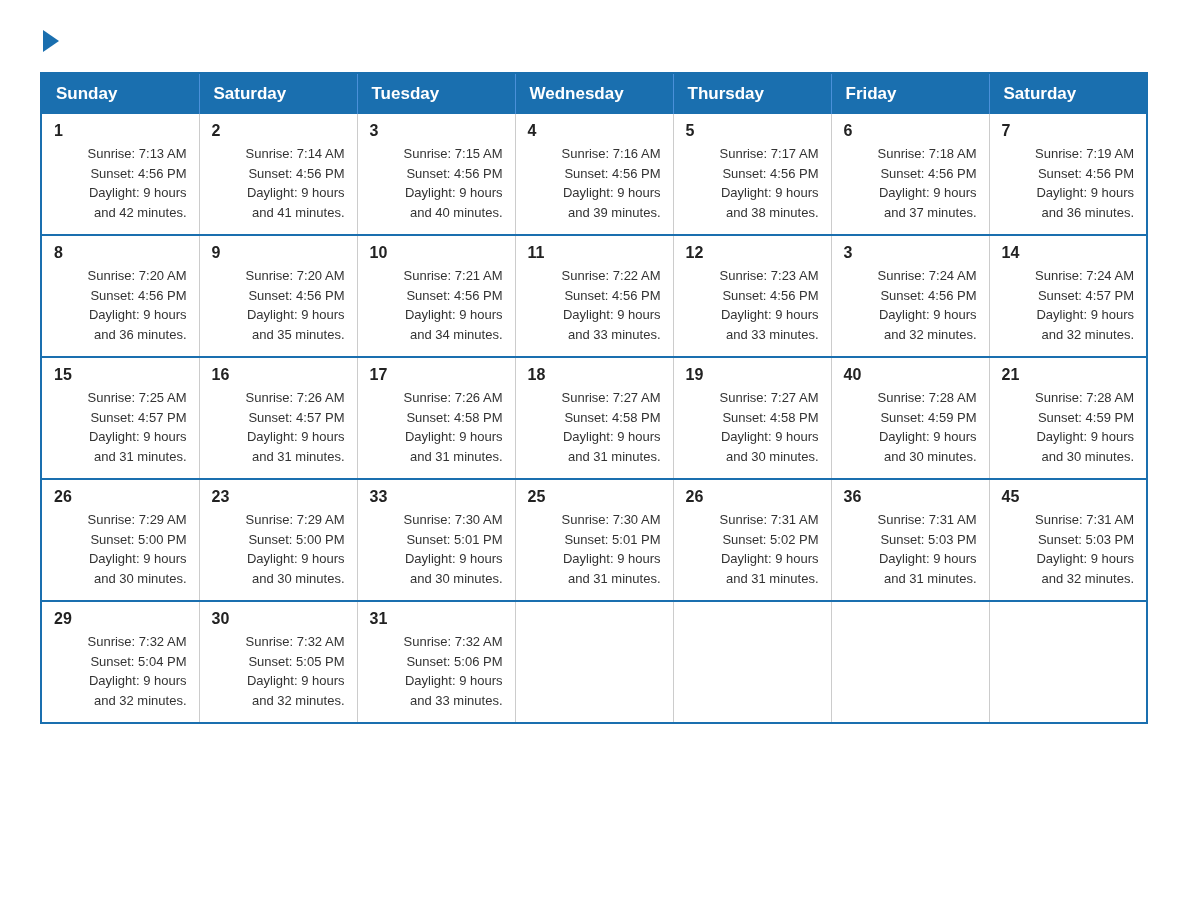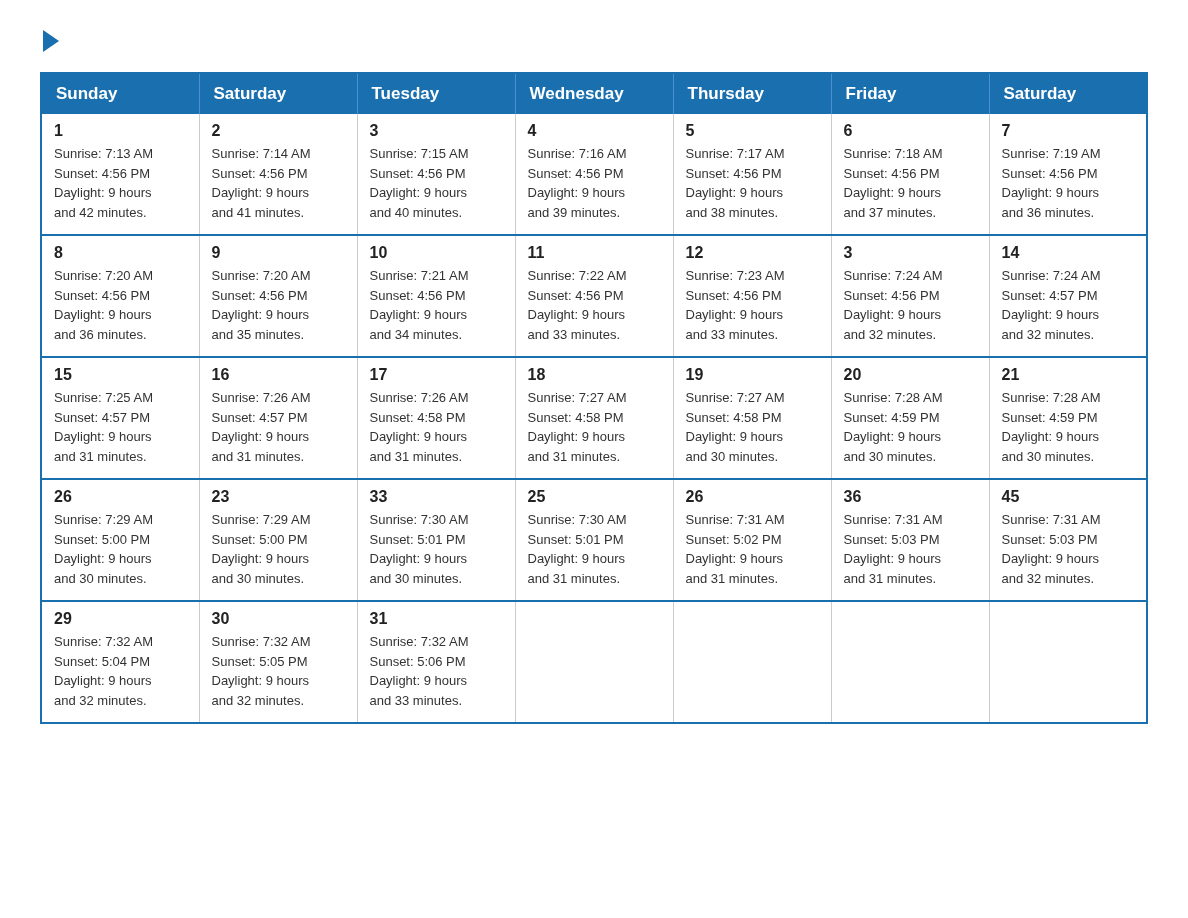--- a/index.html
+++ b/index.html
@@ -69,20 +69,21 @@
     .day-number {
       font-size: 16px;
       font-weight: bold;
       color: #222;
       margin-bottom: 4px;
     }
     .day-info {
       font-size: 13px;
       color: #333;
       line-height: 1.5;
+      text-align: right;
     }
     .empty-cell {
       background: #fff;
     }
     .logo-wrapper {
       display: flex;
       flex-direction: row;
       align-items: center;
     }
     .logo-g {
@@ -310,21 +311,21 @@
         <td>
           <div class="day-number">19</div>
           <div class="day-info">
             Sunrise: 7:27 AM<br>
             Sunset: 4:58 PM<br>
             Daylight: 9 hours<br>
             and 30 minutes.
           </div>
         </td>
         <td>
-          <div class="day-number">20</div>
+          <div class="day-number">40</div>
           <div class="day-info">
             Sunrise: 7:28 AM<br>
             Sunset: 4:59 PM<br>
             Daylight: 9 hours<br>
             and 30 minutes.
           </div>
         </td>
         <td>
           <div class="day-number">21</div>
           <div class="day-info">

